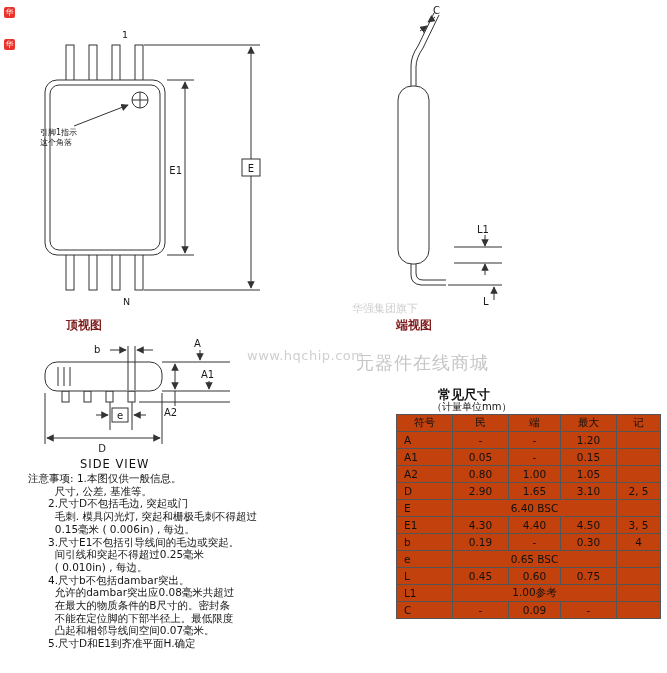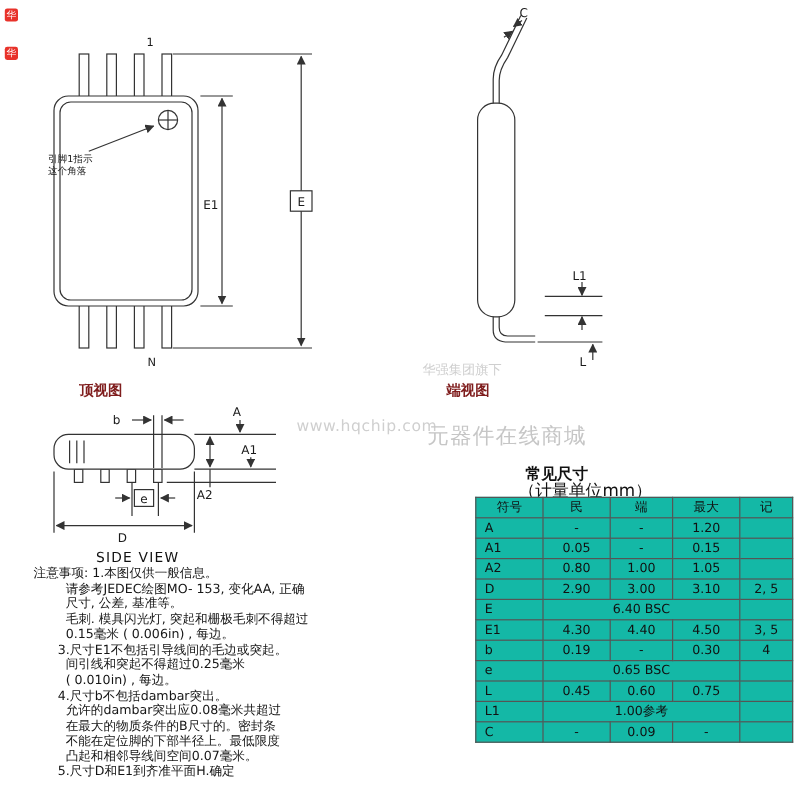--- a/index.html
+++ b/index.html
@@ -12,22 +12,22 @@
   svg text { fill:#1a1a1a; font-family:"DejaVu Sans","Liberation Sans",sans-serif; }
   .cap { font-size:12px; font-weight:bold; color:#7f1d1d; }
   .cap-sv { font-size:11.5px; color:#111; letter-spacing:1px; }
   .logo-mark { width:11px; height:11px; background:#e8322a; border-radius:2px; color:#fff;
                font-size:8px; line-height:11px; text-align:center; }
   .wm-big { font-size:40px; font-weight:bold; color:#c9c9c9; letter-spacing:14px; line-height:1; opacity:.8; }
   .wm-url { font-size:13px; color:#cfcfcf; letter-spacing:.5px; }
   .wm-r1 { font-size:11px; color:#cfcfcf; }
   .wm-r2 { font-size:18px; color:#c6c6c6; letter-spacing:1px;margin-top:32px; }
   .tbl-title { font-size:13px; font-weight:bold; color:#111; }
-  .tbl-sub { font-size:14px; color:#111; }
-  .dim-table { border-collapse:collapse; table-layout:fixed; width:264px; background:#14b8a6; }
+  .tbl-sub { font-size:10px; color:#111; }
+  .dim-table { border-collapse:collapse; table-layout:fixed; width:264px; background:#c2410c; }
   .dim-table th, .dim-table td { border:1px solid #555; font-size:10.5px; font-weight:normal;
       text-align:center; height:17px; padding:1px 3px; color:#111; }
   .dim-table td.sym { text-align:left; padding-left:7px; }
   .note-line { font-size:10.5px; line-height:12.7px; white-space:pre; color:#151515; }
 </style>
 </head>
 <body>
 
 <div class="page">
 
@@ -116,21 +116,21 @@
       <line class="ln" x1="95" y1="231" x2="95" y2="242" marker-end="url(#v-ae)"></line>
       <line class="ln" x1="95" y1="271" x2="95" y2="260" marker-end="url(#v-ae)"></line>
       <text x="87" y="229" font-size="10">L1</text>
     </g>
     <g>
       <line class="ln" x1="58" y1="281" x2="112" y2="281"></line>
       <line class="ln" x1="104" y1="296" x2="104" y2="283" marker-end="url(#v-ae)"></line>
       <text x="93" y="301" font-size="10">L</text>
     </g>
   </svg>
-  <div class="abs cap" style="left:372px; top:317px;text-align:center;">端视图</div>
+  <div class="abs cap" style="left:396px; top:317px;text-align:center;">端视图</div>
 
   <svg class="abs" style="left:22px; top:334px;" width="235" height="134" viewBox="0 0 235 134">
     <defs>
       <marker id="s-ae" viewBox="0 0 10 10" refX="9" refY="5" markerWidth="7.5" markerHeight="7.5" orient="auto">
           <path d="M0,0 L10,5 L0,10 z" fill="#333"></path>
         </marker>
       <marker id="s-as" viewBox="0 0 10 10" refX="1" refY="5" markerWidth="7.5" markerHeight="7.5" orient="auto">
           <path d="M10,0 L0,5 L10,10 z" fill="#333"></path>
         </marker>
     </defs>
@@ -181,22 +181,22 @@
       <line class="ln" x1="23" y1="59" x2="23" y2="110"></line>
       <line class="ln" x1="140" y1="59" x2="140" y2="110"></line>
       <line class="ln" x1="25" y1="104" x2="138" y2="104" marker-start="url(#s-as)" marker-end="url(#s-ae)"></line>
       <text x="80" y="118" font-size="10" text-anchor="middle">D</text>
     </g>
   </svg>
   <div class="abs cap-sv" style="left:80px; top:457px;">SIDE VIEW</div>
 
   <div class="abs" style="left:28px; top:472px; width:330px;">
     <div class="note-line">注意事项: 1.本图仅供一般信息。</div>
-    <div class="note-line">        请参考JEDEC绘图MO- 153, 变化AA, 正确</div>
     <div class="note-line">        尺寸, 公差, 基准等。</div>
+    <div class="note-line">      2.尺寸D不包括毛边, 突起或门</div>
     <div class="note-line">        毛刺. 模具闪光灯, 突起和栅极毛刺不得超过</div>
     <div class="note-line">        0.15毫米 ( 0.006in) , 每边。</div>
     <div class="note-line">      3.尺寸E1不包括引导线间的毛边或突起。</div>
     <div class="note-line">        间引线和突起不得超过0.25毫米</div>
     <div class="note-line">        ( 0.010in) , 每边。</div>
     <div class="note-line">      4.尺寸b不包括dambar突出。</div>
     <div class="note-line">        允许的dambar突出应0.08毫米共超过</div>
     <div class="note-line">        在最大的物质条件的B尺寸的。密封条</div>
     <div class="note-line">        不能在定位脚的下部半径上。最低限度</div>
     <div class="note-line">        凸起和相邻导线间空间0.07毫米。</div>
@@ -241,21 +241,21 @@
       <tr>
         <td class="sym">A2</td>
         <td>0.80</td>
         <td>1.00</td>
         <td>1.05</td>
         <td></td>
       </tr>
       <tr>
         <td class="sym">D</td>
         <td>2.90</td>
-        <td>3.00</td>
+        <td>1.65</td>
         <td>3.10</td>
         <td>2, 5</td>
       </tr>
       <tr>
         <td class="sym">E</td>
         <td colspan="3">6.40 BSC</td>
         <td></td>
       </tr>
       <tr>
         <td class="sym">E1</td>

